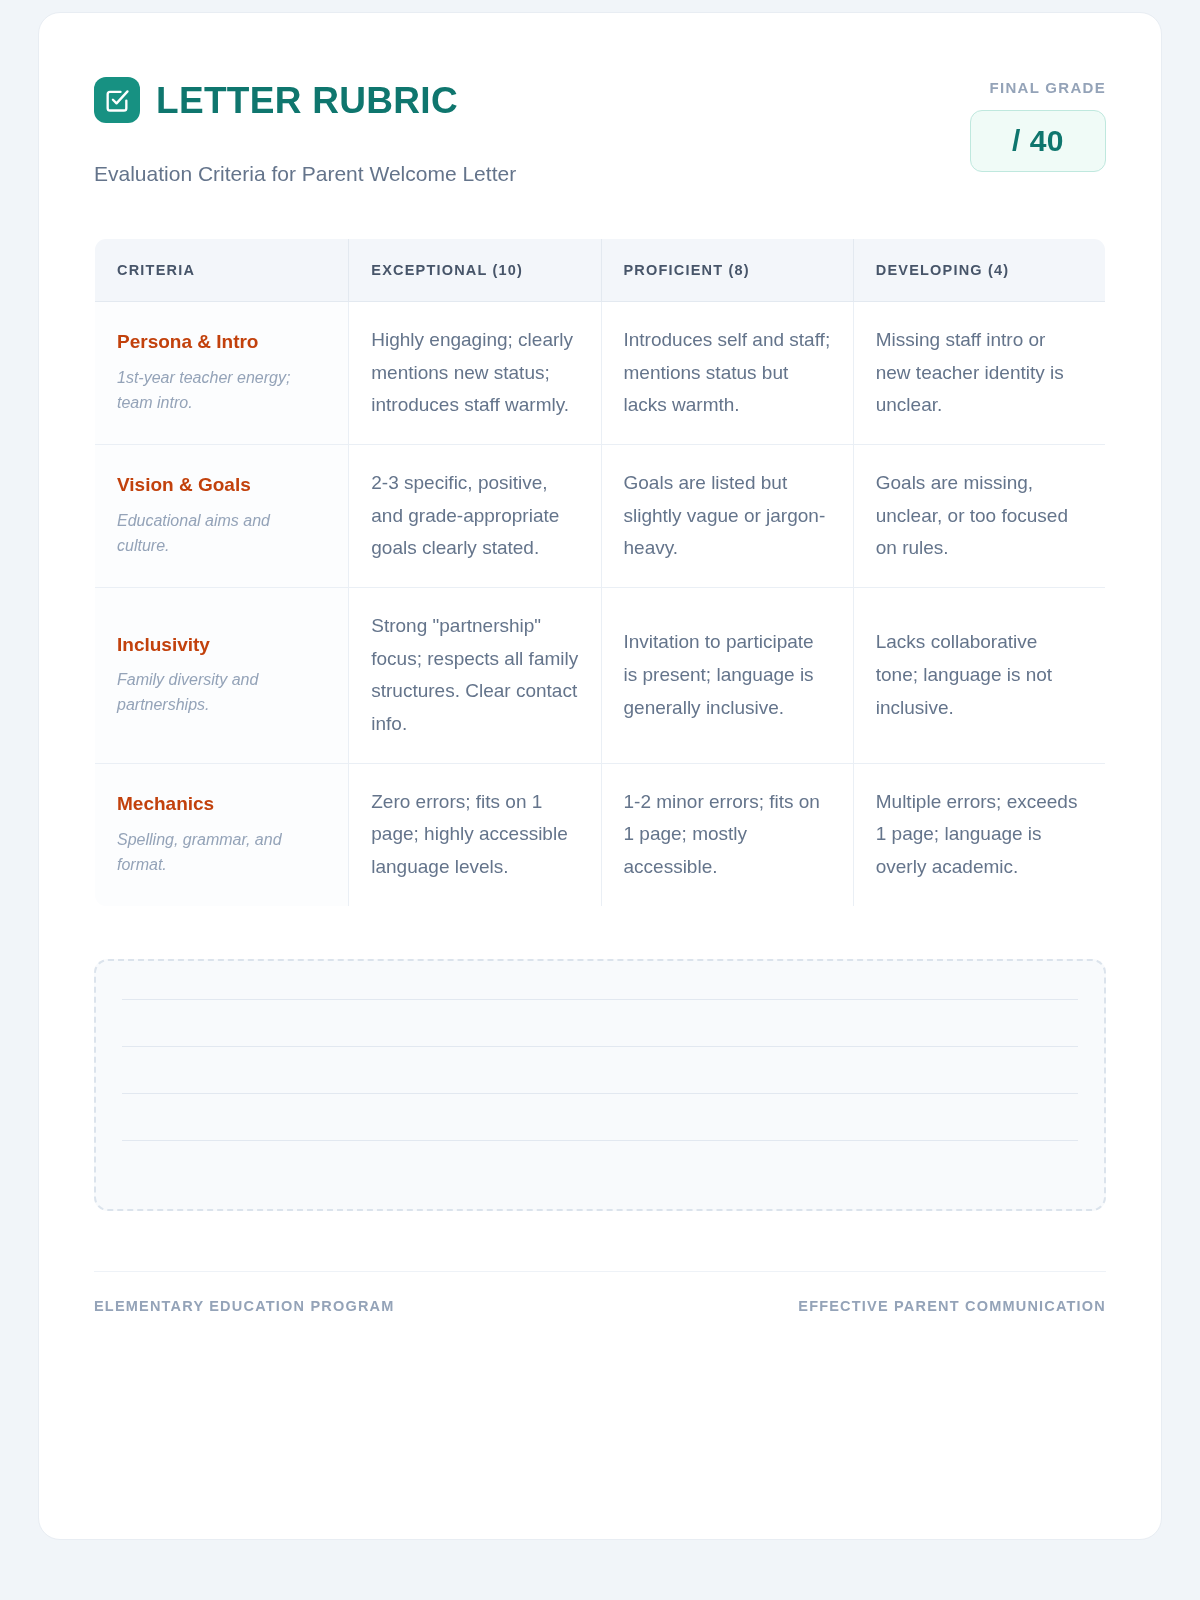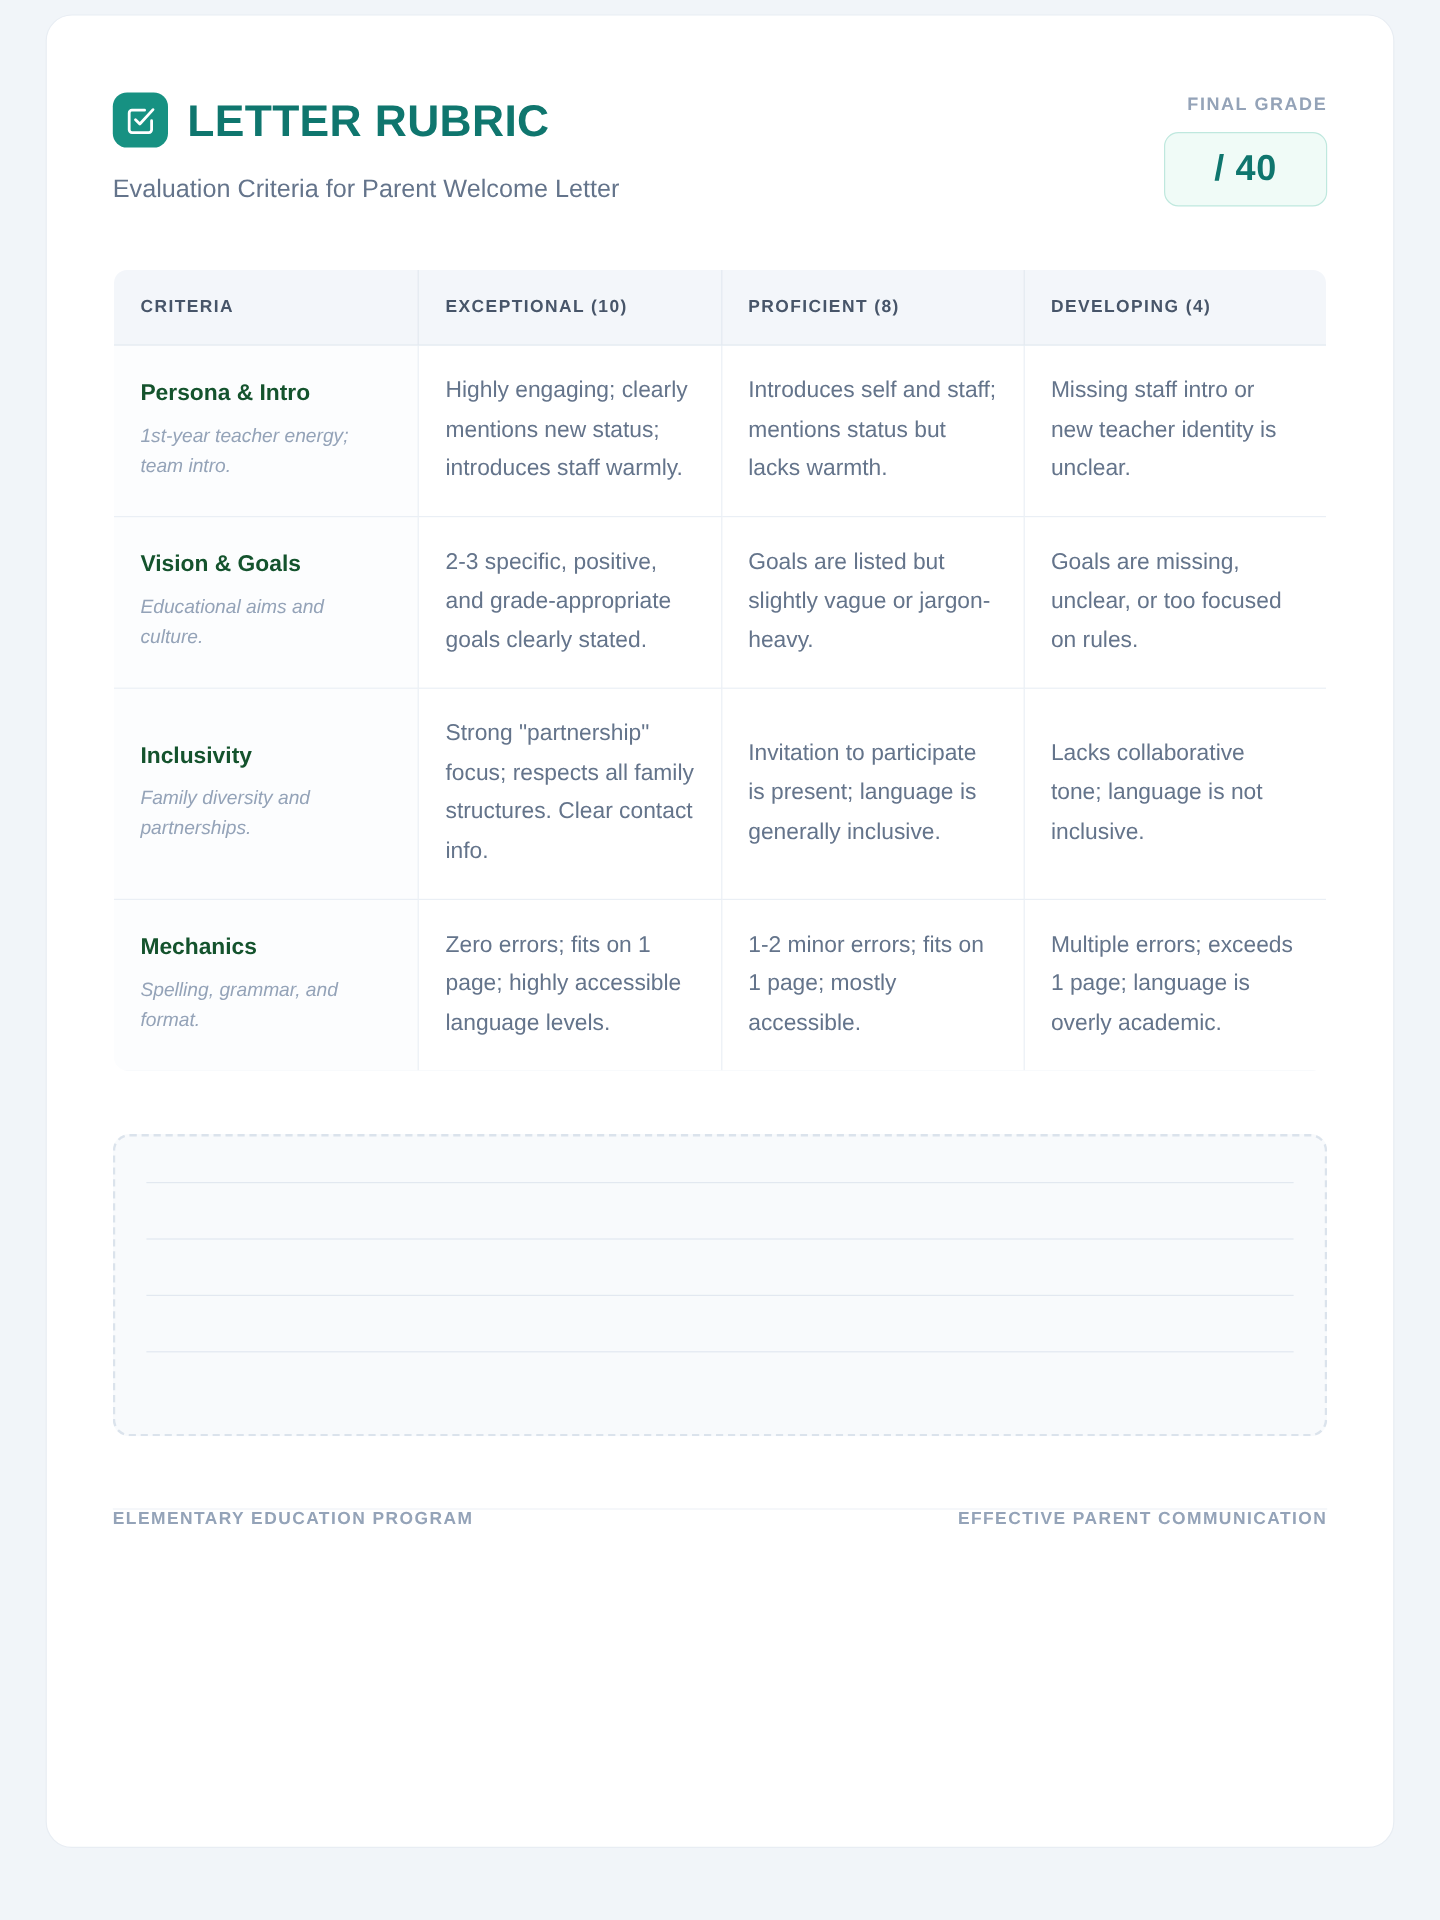--- a/index.html
+++ b/index.html
@@ -59,21 +59,21 @@
 
   .doc-title {
     font-size: 37px;
     font-weight: bold;
     letter-spacing: 0.3px;
     color: #0f766e;
     line-height: 1;
   }
 
   .doc-subtitle {
-    margin-top: 23px;
+    margin-top: 39px;
     font-size: 21px;
     color: #64748b;
     font-weight: 400;
   }
 
   .grade-block { text-align: right; padding-top: 4px; }
 
   .grade-label {
     font-size: 15px;
     font-weight: bold;
@@ -135,21 +135,21 @@
   }
   .rubric-table td:last-child { border-right: none; }
   .rubric-table tr:last-child td { border-bottom: none; }
 
   .col-criteria { width: 250px; background: #fcfdfe; }
   .col-level { width: 248px; }
 
   .crit-name {
     font-size: 19px;
     font-weight: bold;
-    color: #14532d;
+    color: #c2410c;
     line-height: 1.3;
   }
   .crit-desc {
     margin-top: 11px;
     font-size: 16px;
     font-style: italic;
     color: #94a3b8;
     line-height: 1.55;
   }
 
@@ -188,20 +188,21 @@
   .write-line:first-child { margin-top: 12px; }
 
   
   .divider {
     margin-top: 60px;
     height: 1px;
     background: #eef2f7;
   }
 
   .footer {
+    margin-top: 26px;
     display: flex;
     justify-content: space-between;
     align-items: center;
   }
 
   .footer-text {
     font-size: 14.5px;
     font-weight: bold;
     letter-spacing: 1.2px;
     color: #94a3b8;

